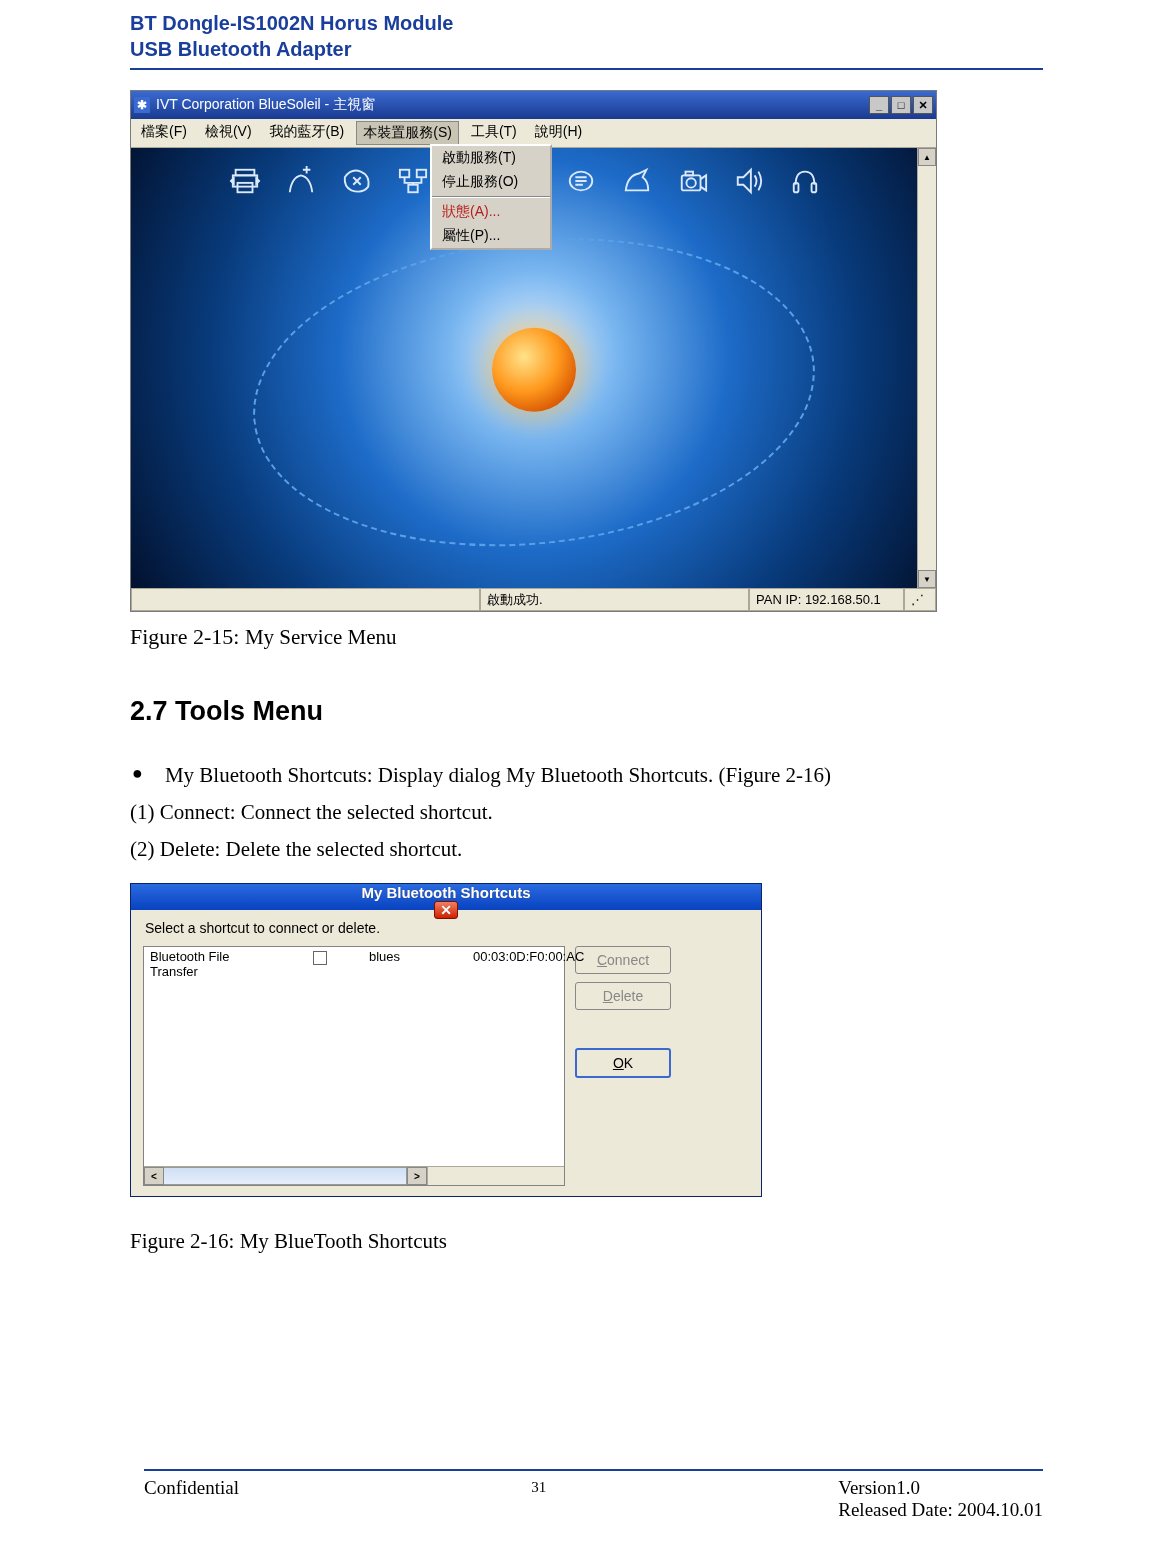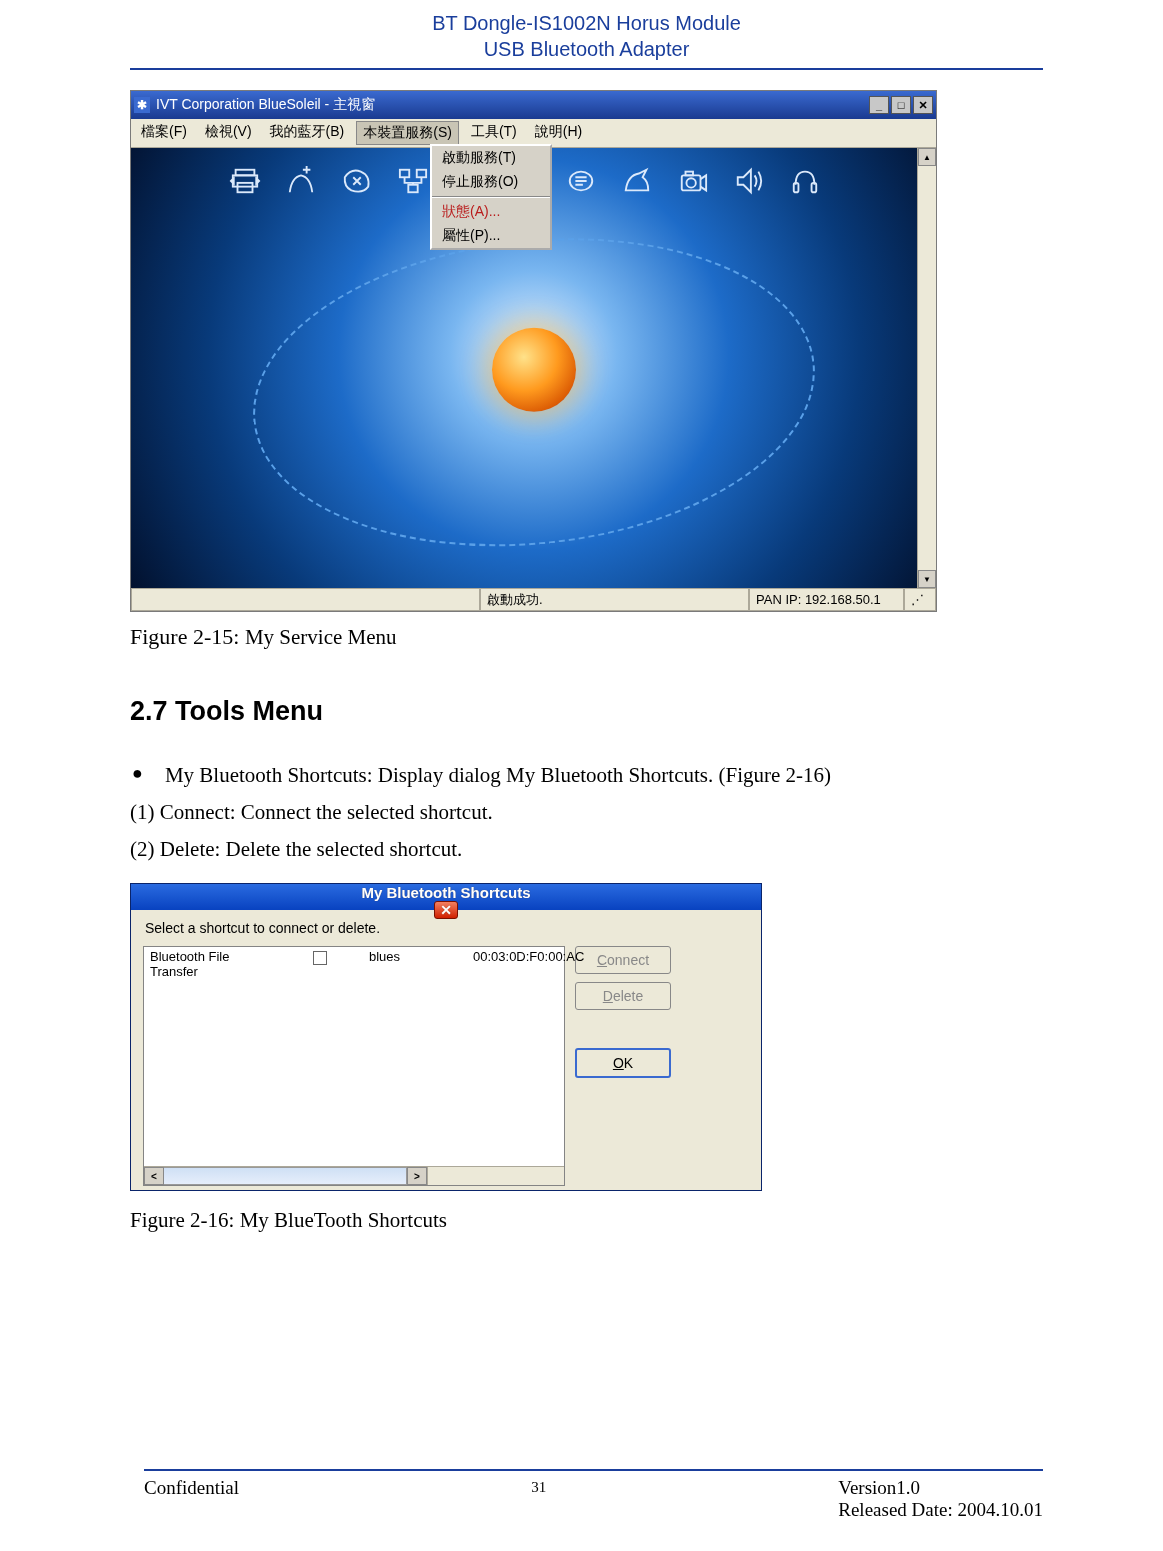--- a/index.html
+++ b/index.html
@@ -10,24 +10,24 @@
   }
   .page {
     width: 1163px;
     height: 1551px;
     margin: 0 auto;
     position: relative;
     box-sizing: border-box;
     padding: 10px 120px 0 130px;
   }
   .header {
-    text-align: center;
+    text-align: left;
     color: #1a3e9c;
     font-family: Arial, sans-serif;
-    font-weight: normal;
+    font-weight: bold;
     font-size: 20px;
     line-height: 1.3;
   }
   .divider {
     border: none;
     border-top: 2px solid #1a3e9c;
     margin: 6px 0 20px 0;
   }
 
   
@@ -185,21 +185,21 @@
     flex-direction: column;
   }
   .close-btn {
     width: 22px; height: 20px;
     background: linear-gradient(#f28060, #d02000);
     border: 1px solid #7a1000; border-radius: 3px;
     color: #fff; font-weight: bold;
     display:flex; align-items:center; justify-content:center;
     font-size: 14px;
   }
-  .win2-body { padding: 8px 10px 4px 12px; }
+  .win2-body { padding: 8px 10px 10px 12px; }
   .win2-label { font-size: 14px; margin: 2px 0 10px 2px; }
   .win2-row { display: flex; gap: 10px; }
   .listview {
     width: 420px; height: 238px;
     background: #fff; border: 1px solid #848484;
     position: relative;
     font-size: 13px;
   }
   .lv-head { display:flex; background:#ece9d8; border-bottom:1px solid #aca899; }
   .lv-col { border-right:1px solid #aca899; padding:2px 6px; }
@@ -408,21 +408,21 @@
           <div class="spacer-btn"></div>
           <div class="xp-btn enabled">
               <span style="text-decoration:underline">O</span>
               <span>K</span>
             </div>
         </div>
       </div>
     </div>
   </div>
 
-  <div class="caption" style="margin-top:17px;">Figure 2-16: My BlueTooth Shortcuts</div>
+  <div class="caption" style="margin-top:32px;">Figure 2-16: My BlueTooth Shortcuts</div>
 
   <div class="footer">
     <hr class="footer-rule">
     <div class="footer-row">
       <div>Confidential</div>
       <div class="footer-center">31</div>
       <div class="footer-right">
         <div>Version1.0</div>
         <div>Released Date: 2004.10.01</div>
       </div>

